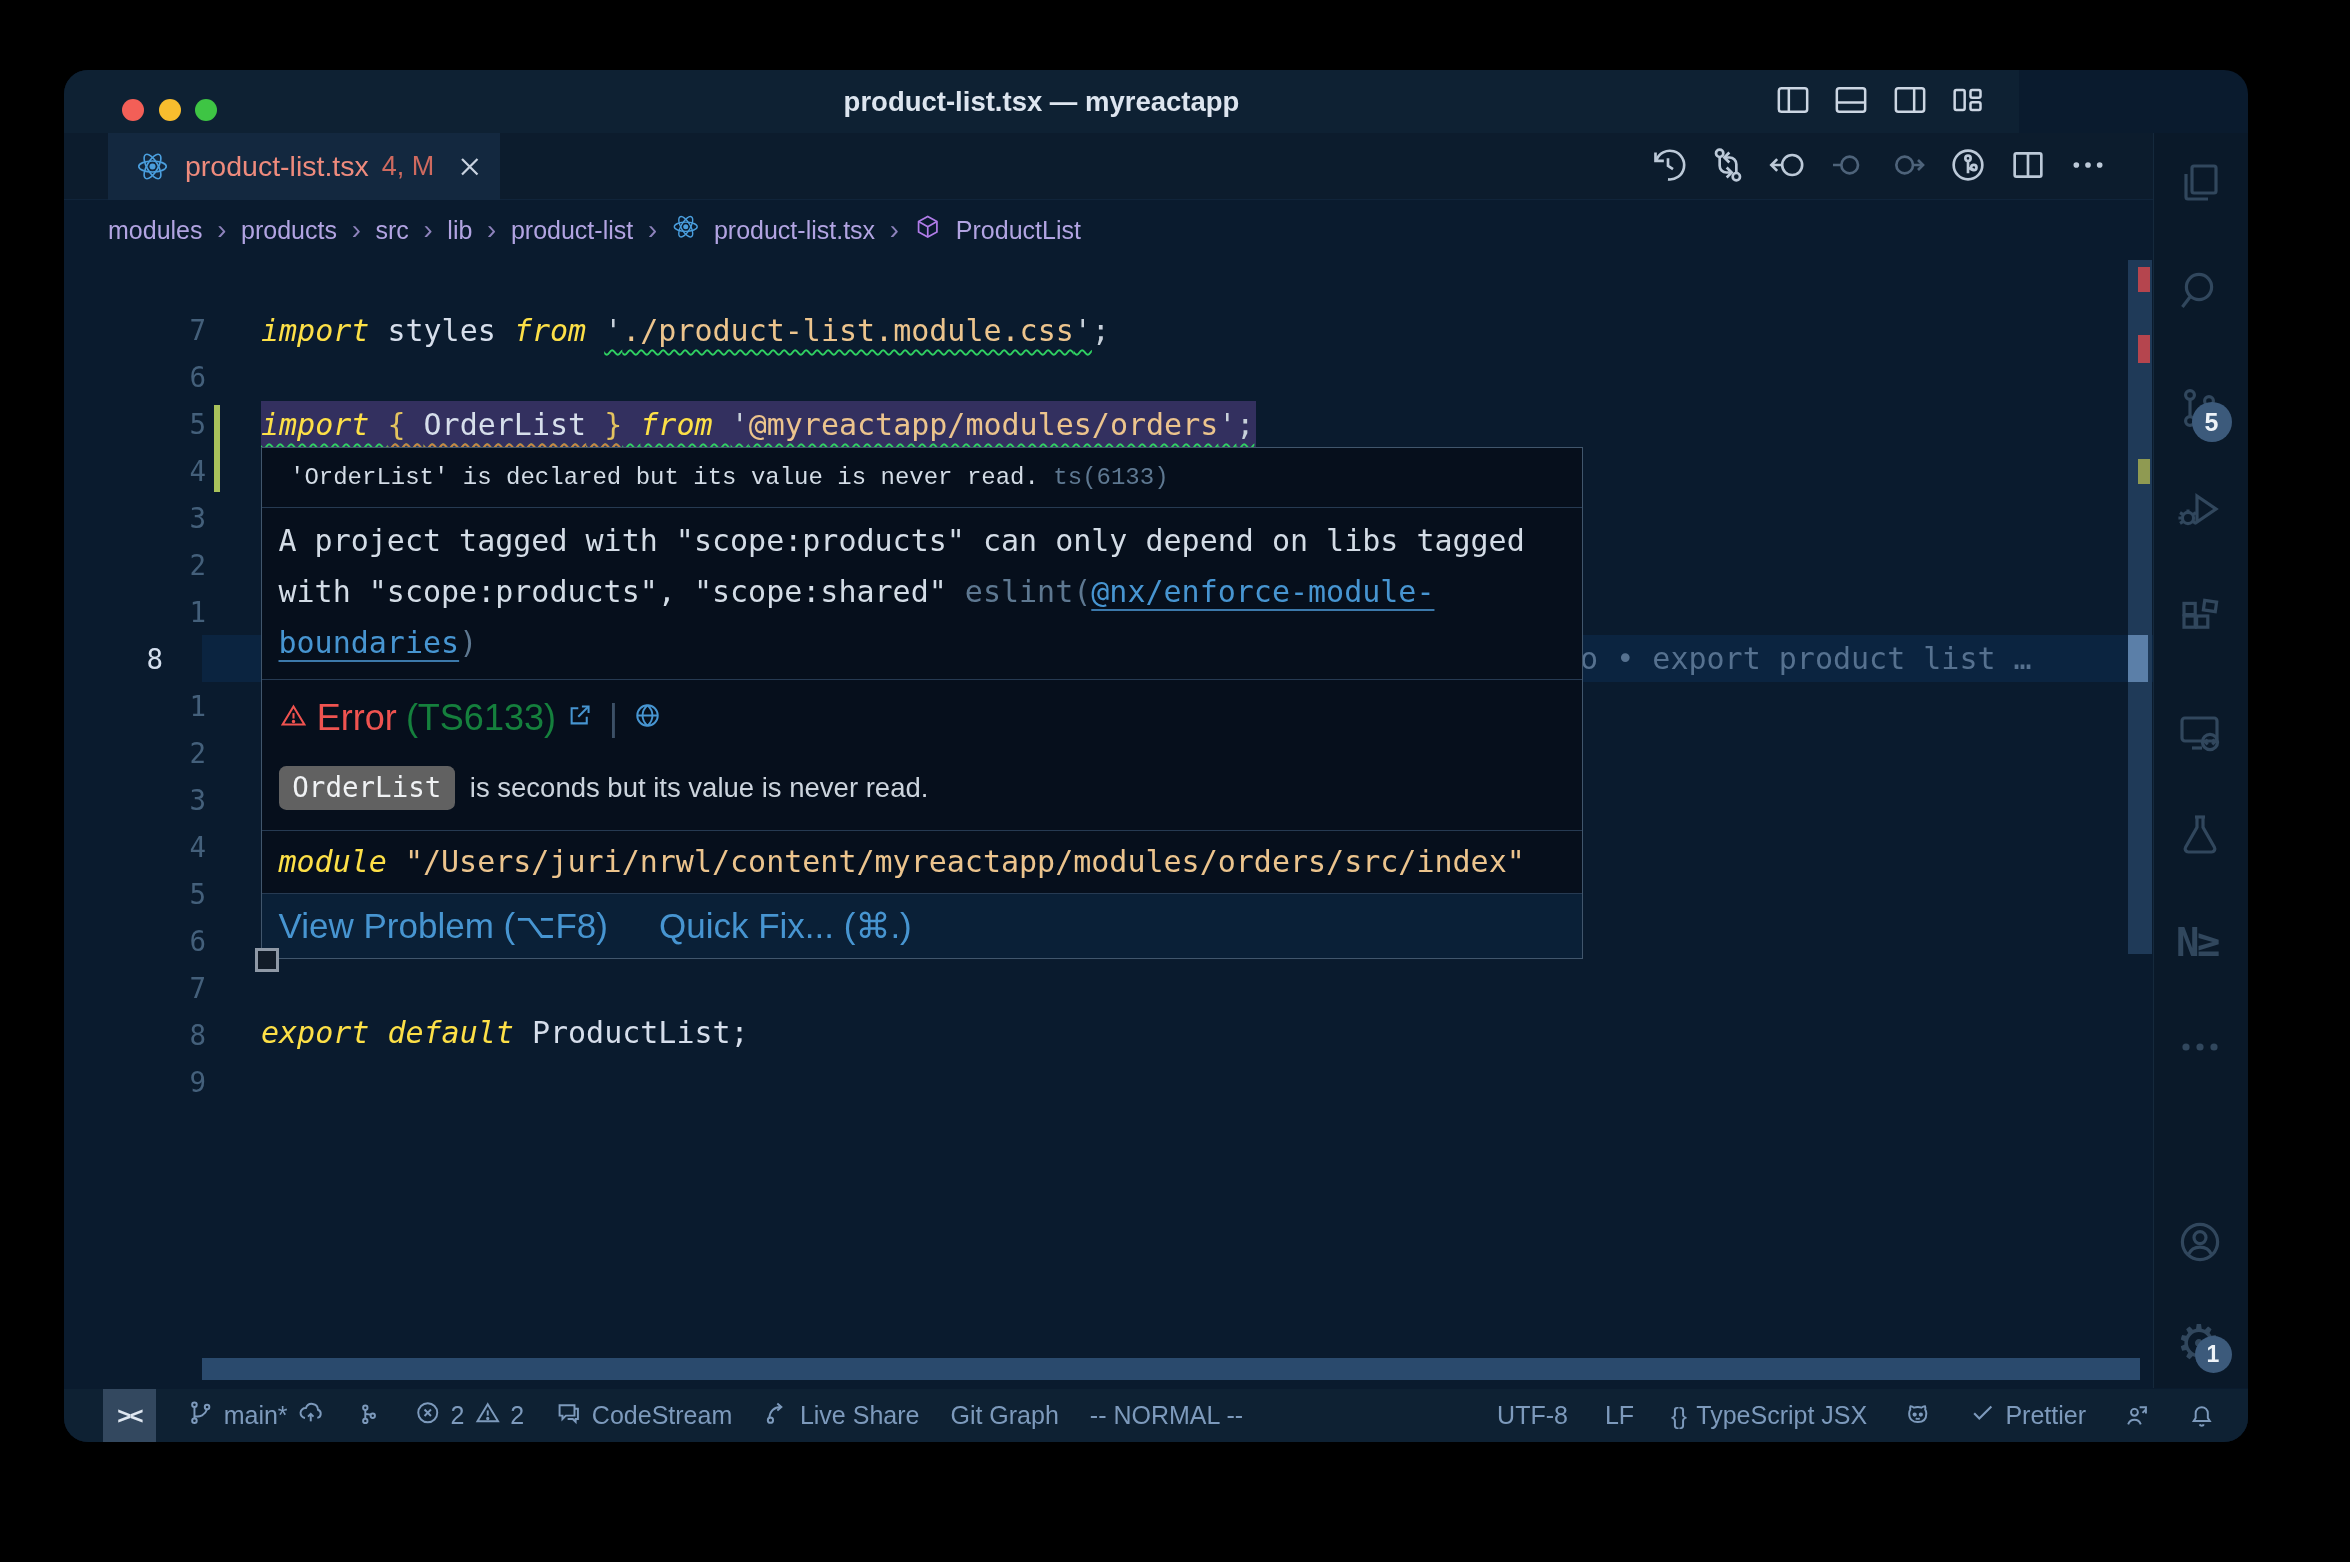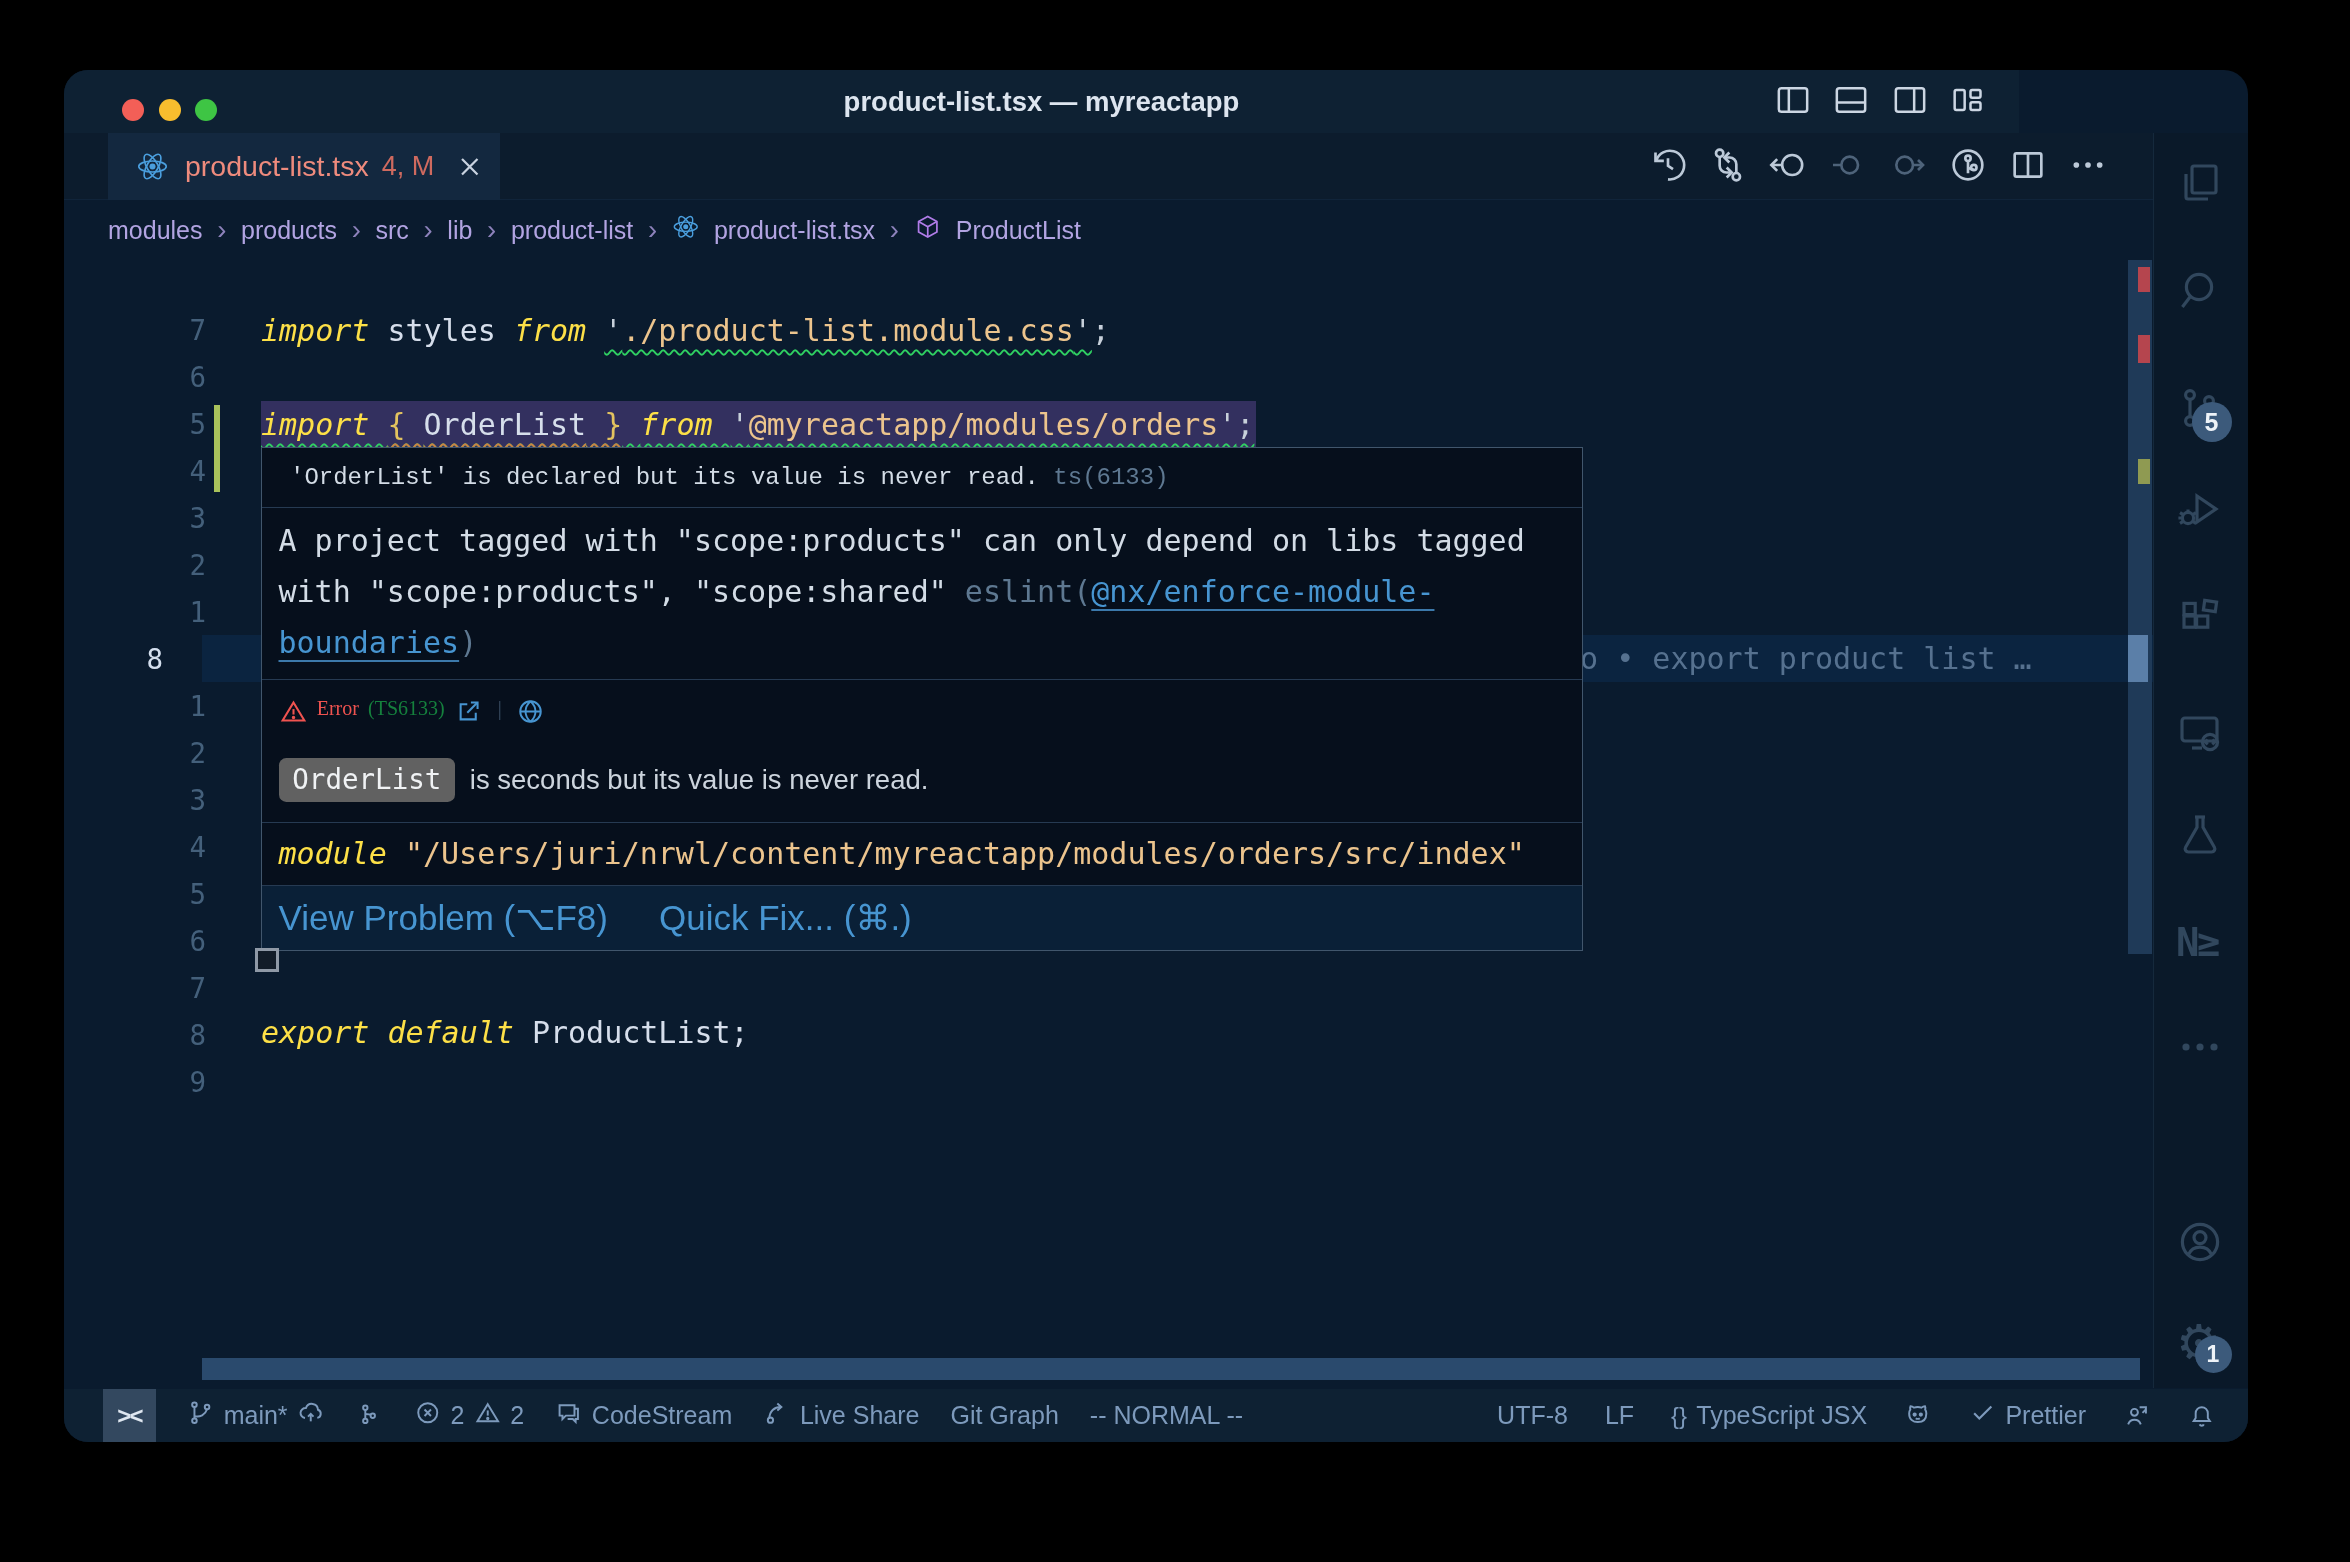--- a/index.html
+++ b/index.html
@@ -76,21 +76,21 @@
   .tooltip { position:absolute; left:197px; top:377px; width:1322px; background:#060f1c;
              border:1.8px solid #41566c; z-index:5; color:#d3dce6; }
   .tt-s1 { padding:11px 28px; font-size:24px; line-height:37px; white-space:pre-wrap;
            font-family:Liberation Mono, monospace; }
   .tt-code { color:#5e7891; }
   .tt-s2 { padding:7.3px 16.5px 11px; font-size:30px; line-height:51px;
            font-family:"DejaVu Sans Mono",monospace; border-top:1.8px solid #263a52; }
   .tt-src { color:#5e7891; }
   .tt-link { color:#4795d1; text-decoration:underline solid #3c79ab 1.8px; text-underline-offset:7.3px; cursor:pointer; }
   .tt-s3 { padding:16.5px 16.5px 20px; border-top:1.8px solid #263a52; }
-  .err-row { display:flex; align-items:flex-start; gap:9.2px; font-size:20px; margin-bottom:27.5px;font-family:Liberation Serif, serif; }
+  .err-row { display:flex; align-items:flex-end; gap:9.2px; font-size:36px; margin-bottom:27.5px; }
   .err-label { color:#ef5350; }
   .err-code { color:#15803d; }
   .err-row svg { width:29px; height:29px; }
   .err-sep { color:#3c5066; margin:0 5.5px; }
   .blue-ic { color:#4795d1; }
   .chip-row { display:flex; align-items:center; gap:14.7px; font-size:27.5px; color:#ccd4dd; }
   .chip { background:#616161; color:#f0f2f4; font-family:"DejaVu Sans Mono",monospace;
           font-size:27.5px; padding:4.6px 13.8px 7.3px; border-radius:7.3px; }
   .tt-s4 { padding:11px 16.5px; font-size:30px; line-height:40px; border-top:1.8px solid #263a52;
            font-family:"DejaVu Sans Mono",monospace; white-space:pre; }

